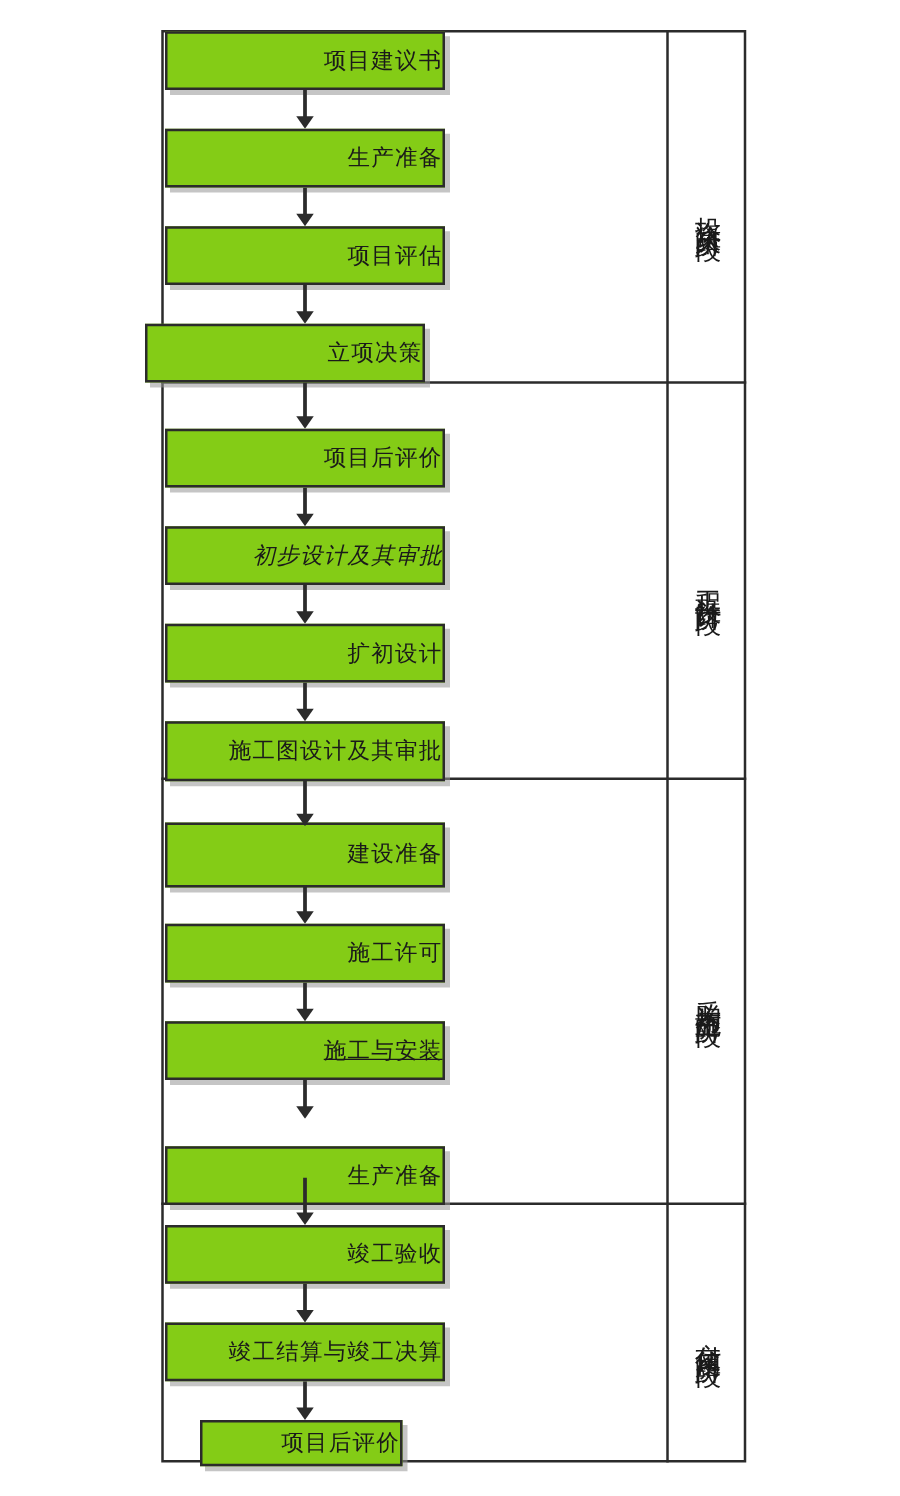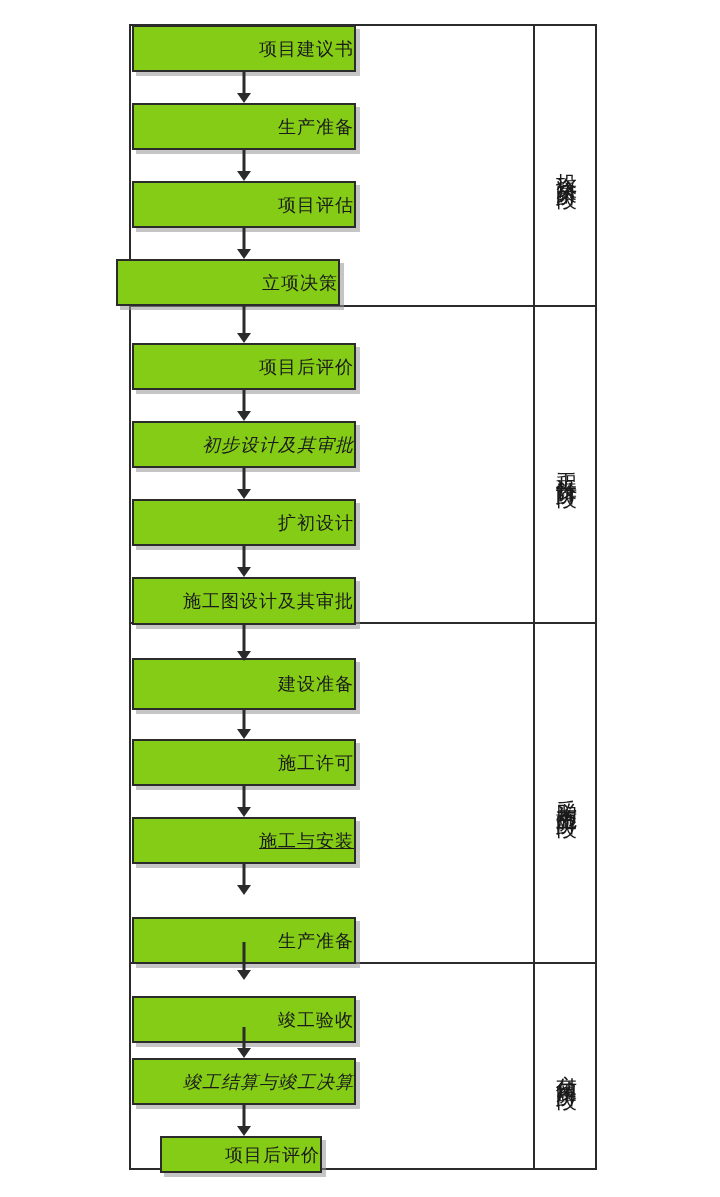--- a/index.html
+++ b/index.html
@@ -135,24 +135,24 @@
       </div>
       <div class="node" style="left: 132px; top: 739px; width: 224px; height: 47px;">
         <span>施工许可</span>
       </div>
       <div class="node" style="left: 132px; top: 817px; width: 224px; height: 47px; text-decoration: underline;">
         <span>施工与安装</span>
       </div>
       <div class="node" style="left: 132px; top: 917px; width: 224px; height: 47px;">
         <span>生产准备</span>
       </div>
-      <div class="node" style="left: 132px; top: 980px; width: 224px; height: 47px; margin-top: 16px;">
+      <div class="node" style="left: 132px; top: 980px; width: 224px; height: 47px;">
         <span>竣工验收</span>
       </div>
-      <div class="node" style="left: 132px; top: 1058px; width: 224px; height: 47px; font-style: italic;">
+      <div class="node" style="left: 132px; top: 1058px; width: 224px; height: 47px;">
         <span>竣工结算与竣工决算</span>
       </div>
       <div class="node" style="left: 160px; top: 1136px; width: 162px; height: 37px;">
         <span>项目后评价</span>
       </div>
       <svg class="arrow" width="16" height="31" viewBox="0 0 16 31" style="position: absolute; left: 236px; top: 72px;">
         <line x1="8" y1="0" x2="8" y2="23" stroke="#2b2b2b" stroke-width="3"></line>
         <polygon points="1,21 15,21 8,31" fill="#2b2b2b"></polygon>
       </svg>
       <svg class="arrow" width="16" height="31" viewBox="0 0 16 31" style="position: absolute; left: 236px; top: 150px;">

